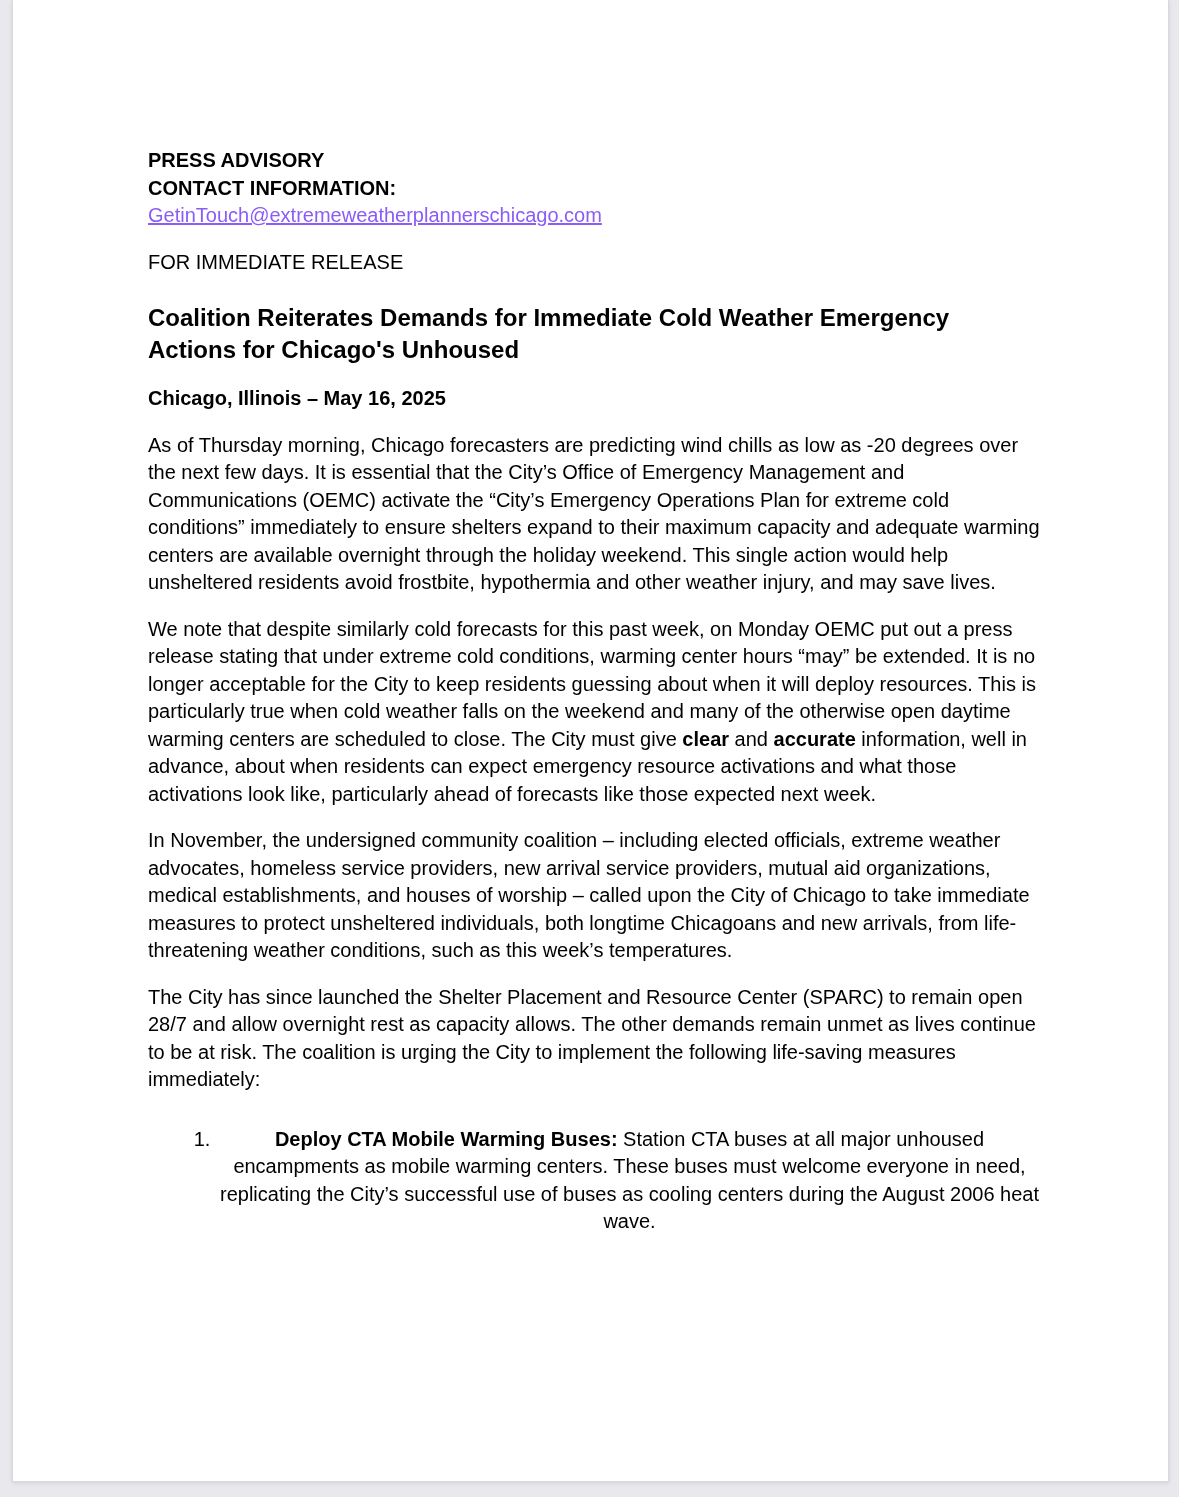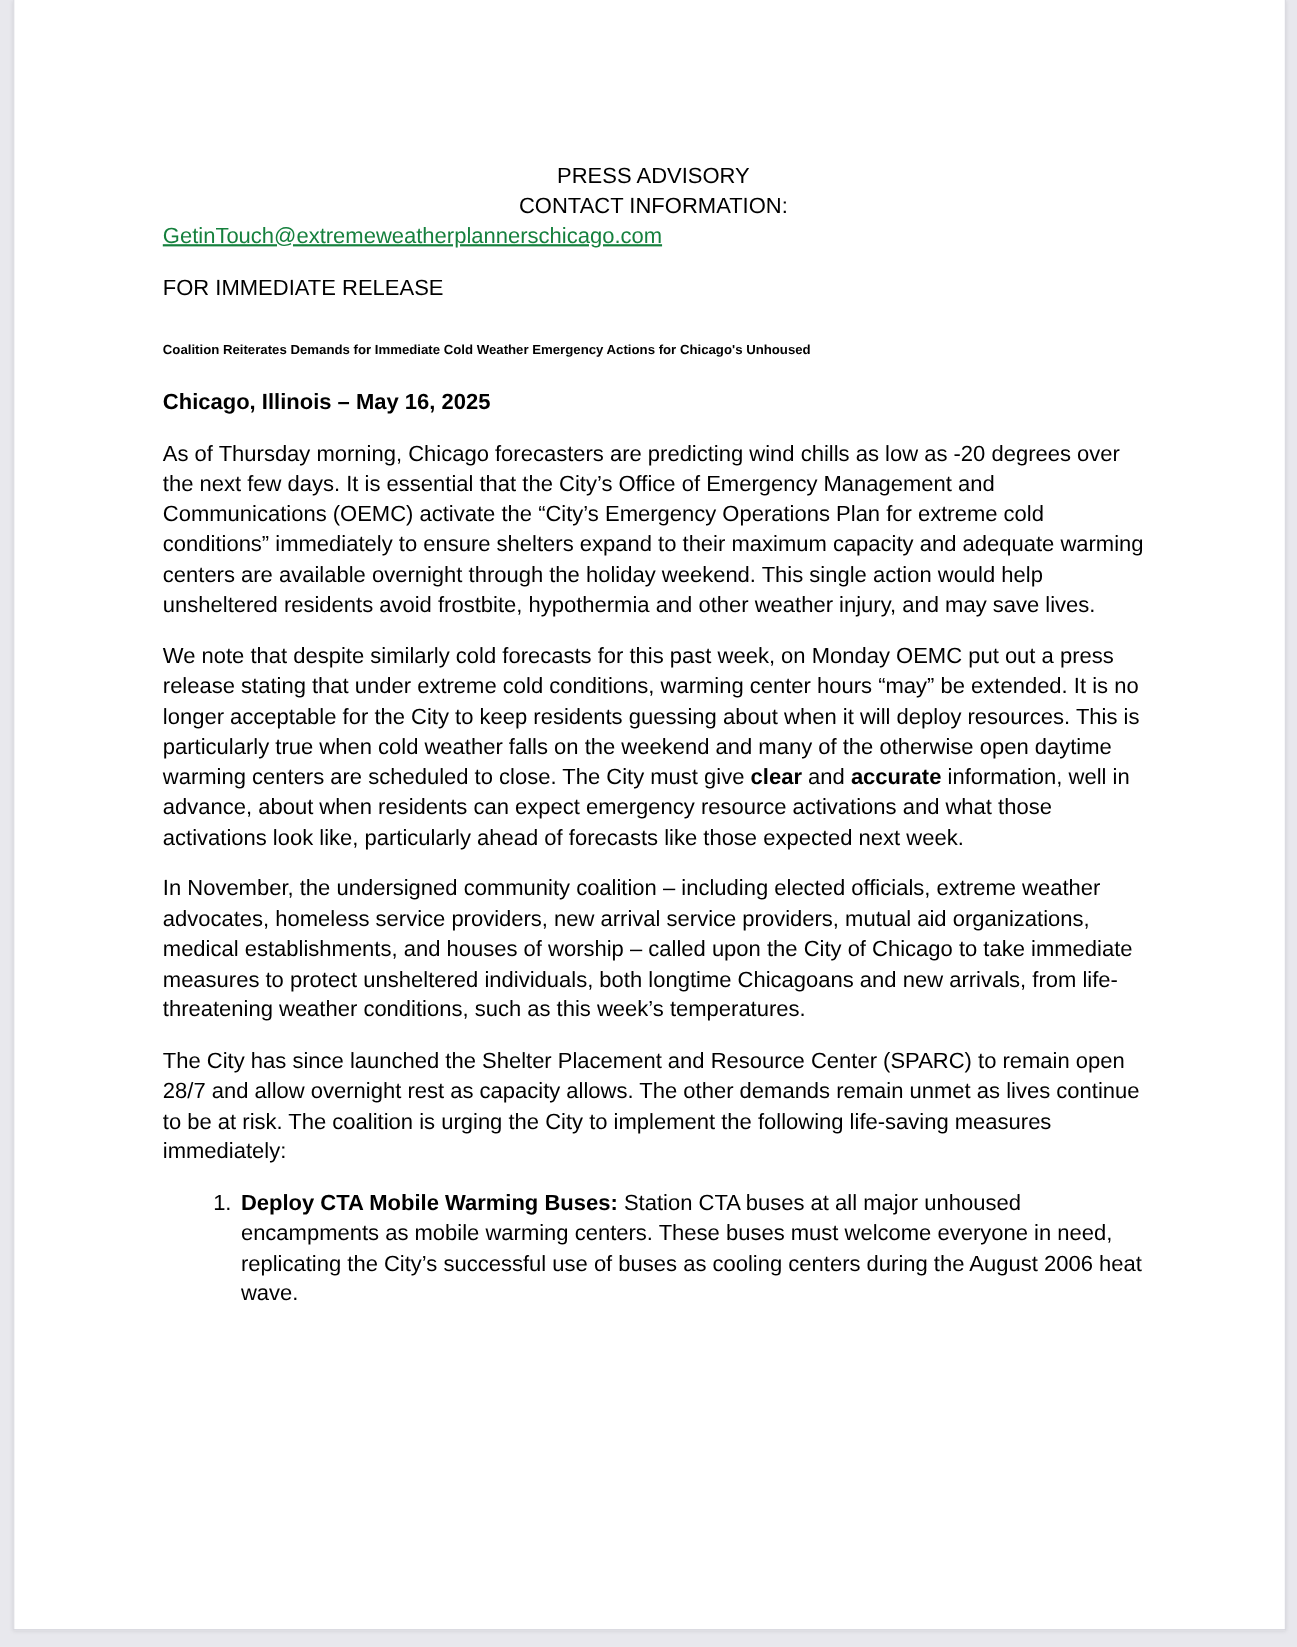--- a/index.html
+++ b/index.html
@@ -28,44 +28,45 @@
     box-sizing: border-box;
     box-shadow: 0 1px 4px rgba(0,0,0,0.10);
   }
   .content {
     padding: 147px 128px 0 135px;
     font-size: 20px;
     line-height: 27.5px;
     text-align: left;
   }
   .content p { margin: 19px 0; }
-  .hdr-line { font-weight: normal; text-align: center; }
+  .hdr-line { font-weight: bold; }
   .email-line { margin: 0; }
   a.email {
-    color: #15803d;
+    color: #8b5cf6;
     text-decoration: underline;
     cursor: pointer;
   }
   .release {
     font-weight: normal;
     margin: 20px 0 26px 0;
   }
   h1.doc-title {
-    font-size: 12px;
+    font-size: 24px;
     font-weight: bold;
     line-height: 32px;
     margin: 26px 0 16px 0;
   }
   .dateline {
     font-weight: bold;
     margin: 16px 0 20px 0;
   }
   ol.demands {
-    margin: 19px 0 0 0;
+    margin: 32px 0 0 0;
     padding-left: 68px;
+    text-align: center;
   }
   ol.demands li {
     padding-left: 3px;
     line-height: 27.5px;
   }
 </style>
 </head>
 <body>
 
 <div class="viewport">

